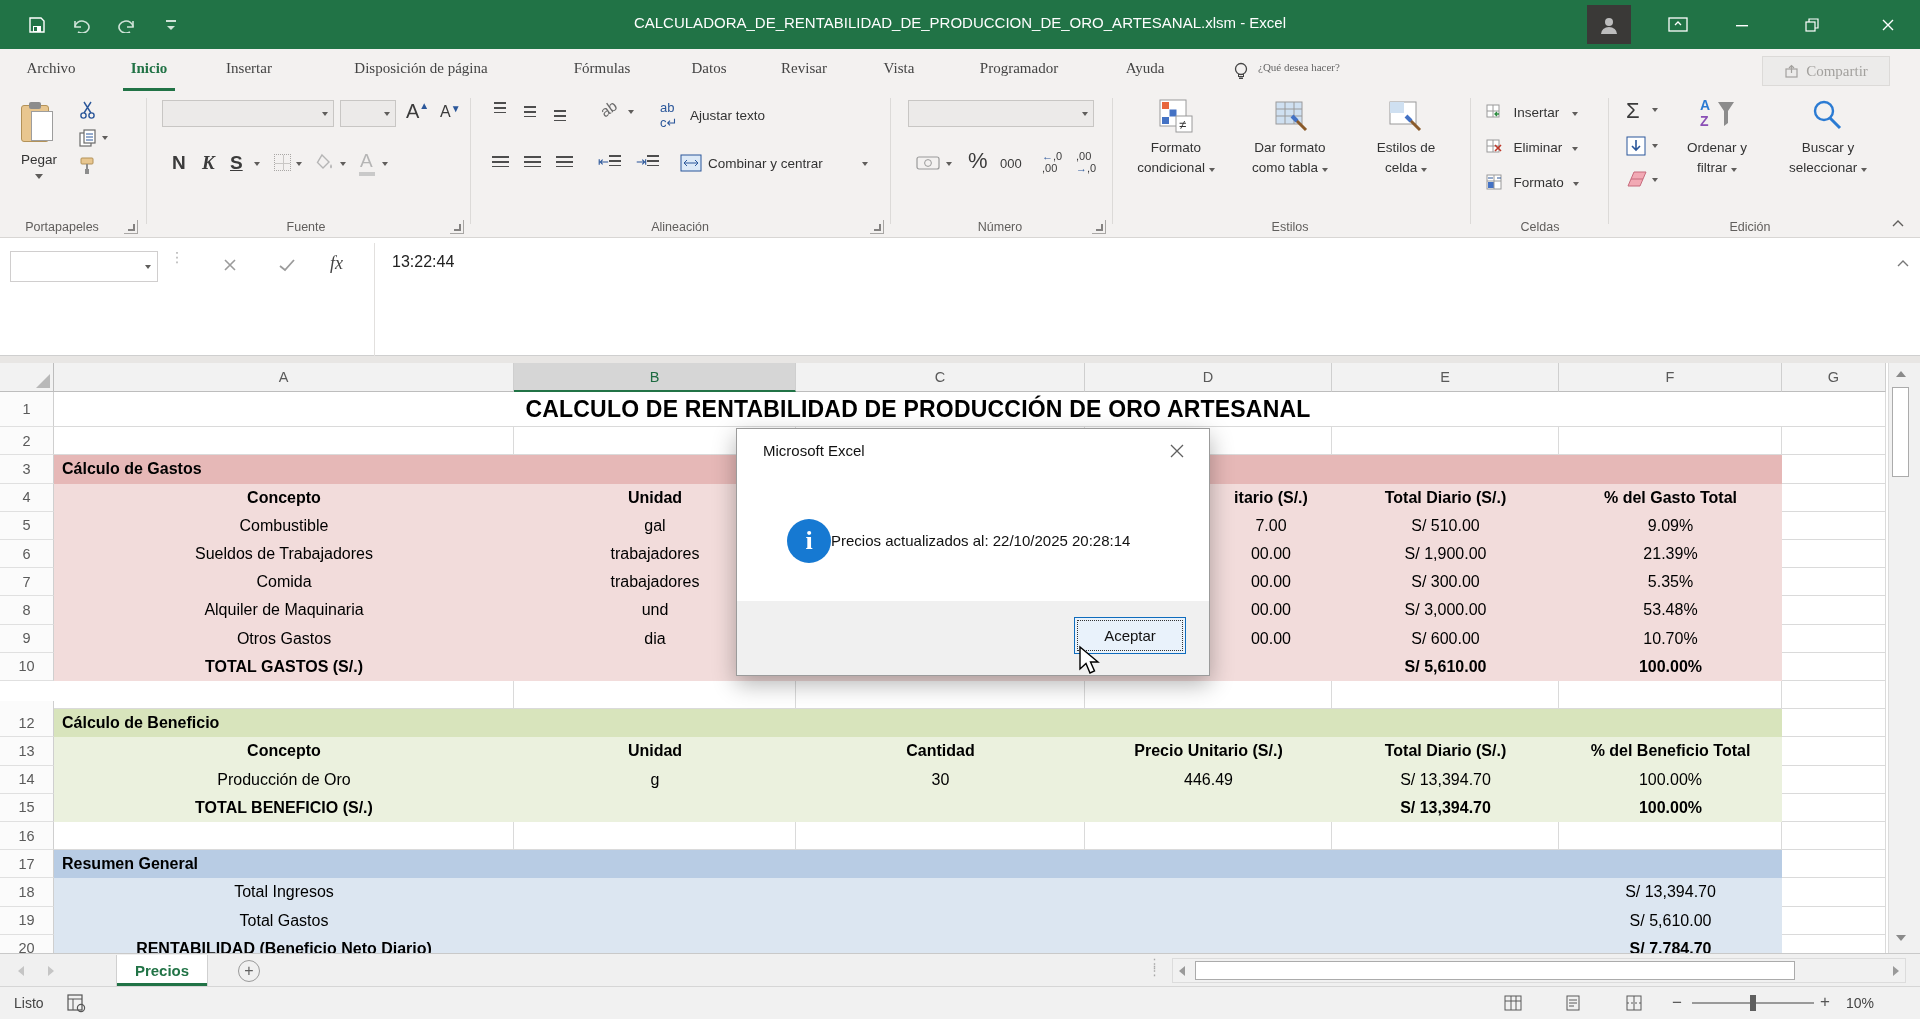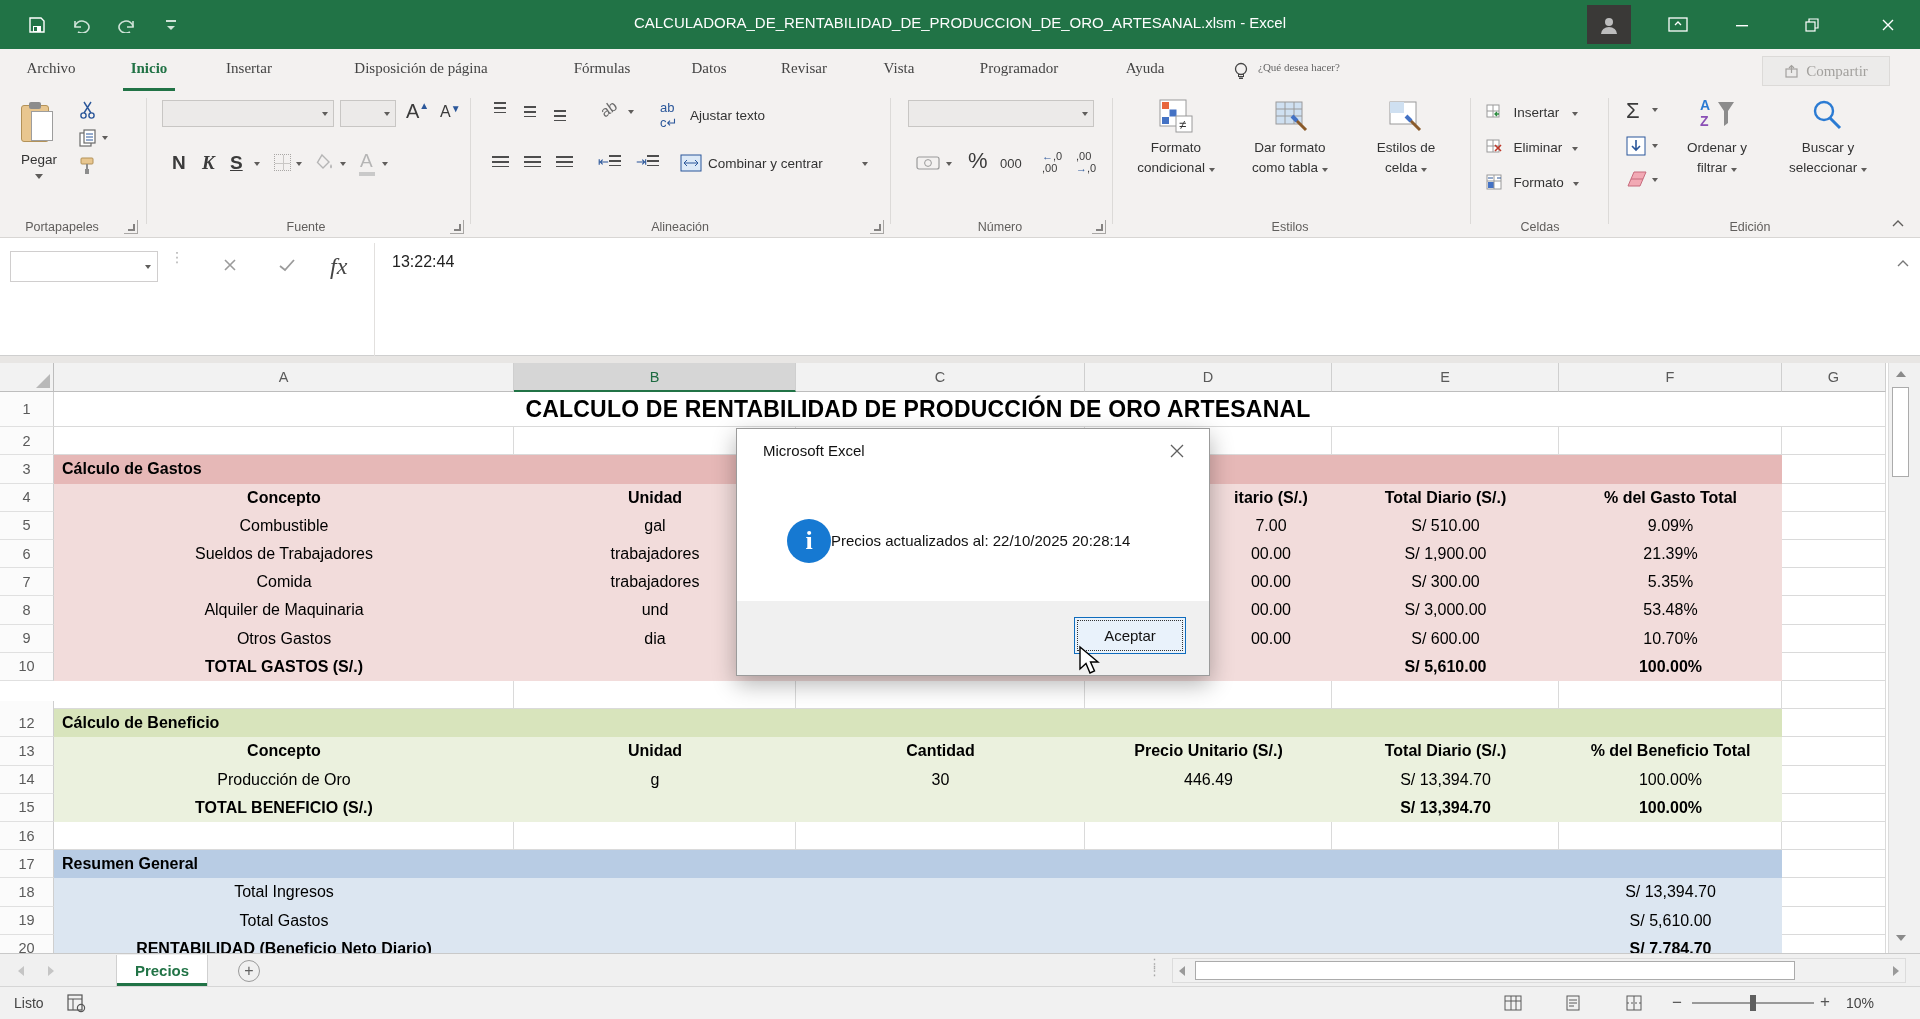--- a/index.html
+++ b/index.html
@@ -388,21 +388,21 @@
       <span></span>
       <span class="car car-s abs" style="right:6px; top:13px"></span>
     </div>
     <div class="abs" style="left:170px; top:10px; width:4px; height:26px; color:#b0b0b0; font-size:14px; line-height:9px">⋮</div>
     <svg class="abs" style="left:222px; top:14px" width="16" height="16" viewBox="0 0 16 16">
         <path d="M3 3 L13 13 M13 3 L3 13" stroke="#9b9b9b" stroke-width="1.6"></path>
       </svg>
     <svg class="abs" style="left:278px; top:14px" width="18" height="16" viewBox="0 0 18 16">
         <path d="M2 9 L7 13 L16 3" fill="none" stroke="#9b9b9b" stroke-width="1.8"></path>
       </svg>
-    <div class="abs" style="left:330px; top:10px; font-size:24px; color:#444; font-family:'Liberation Serif',serif; font-style:italic">fx</div>
+    <div class="abs" style="left:330px; top:10px; font-size:18px; color:#444; font-family:'Liberation Serif',serif; font-style:italic">fx</div>
     <div id="fx-input" class="abs"></div>
     <div id="fx-value" class="abs">13:22:44</div>
     <svg class="abs" style="left:1896px; top:16px" width="14" height="10" viewBox="0 0 14 10">
         <path d="M2 7 L7 2 L12 7" fill="none" stroke="#777" stroke-width="1.4"></path>
       </svg>
   </div>
   <div id="fbar-gap" class="abs"></div>
 
   <div id="sheet" class="abs">
       <div class="abs " id="corner" style="left: 0px; top: 0px;"></div>

